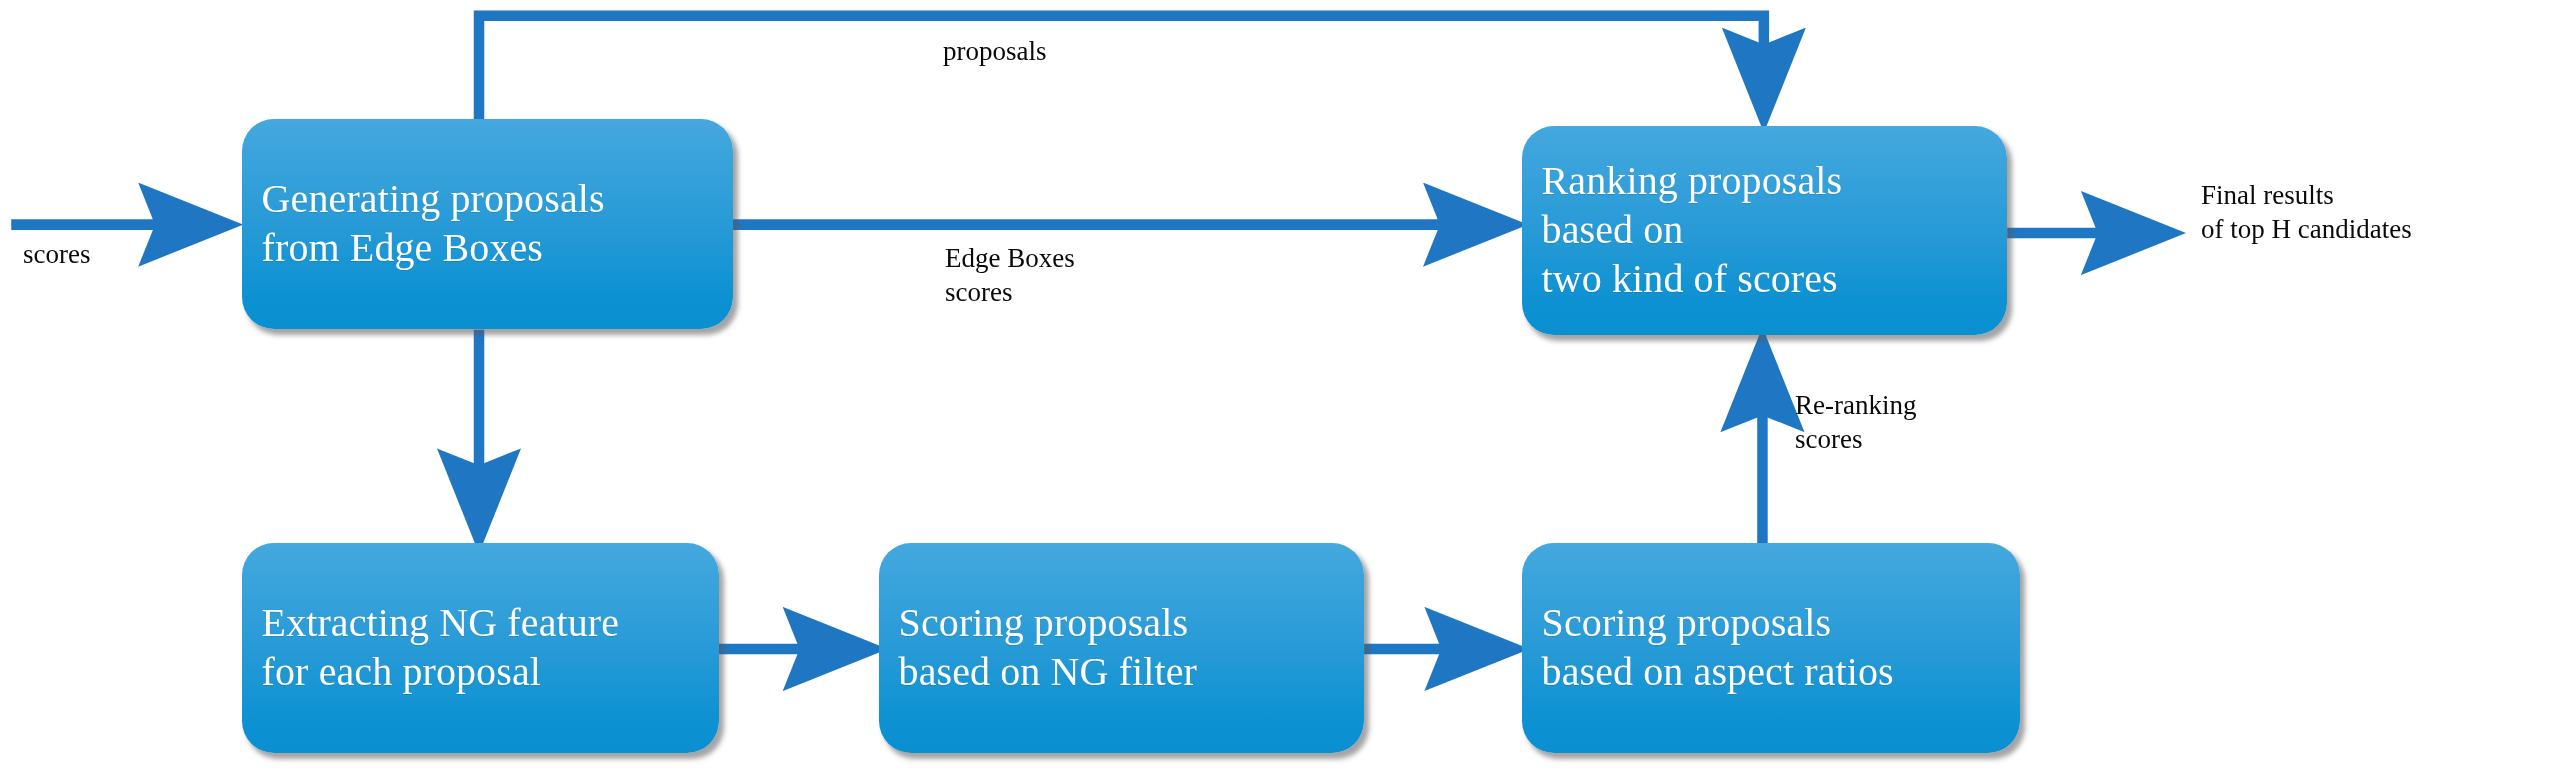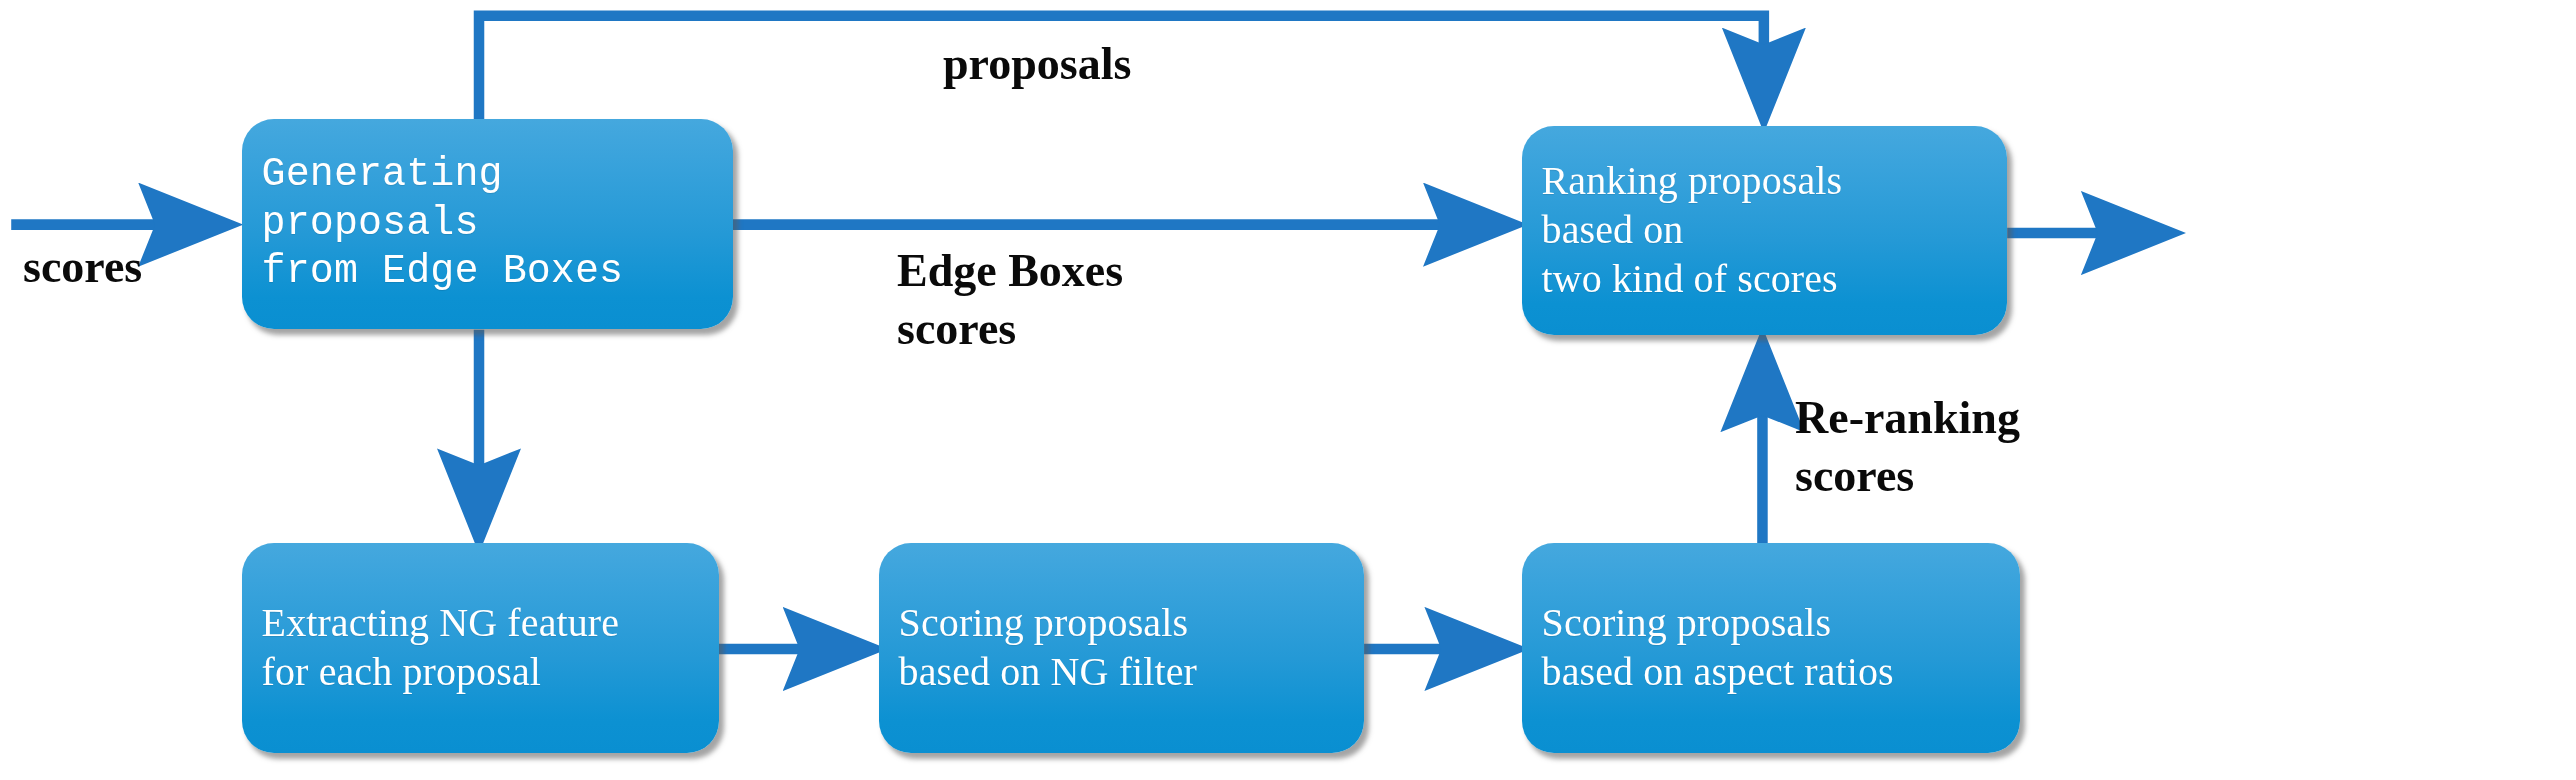--- a/index.html
+++ b/index.html
@@ -32,24 +32,24 @@
     color: #ffffff;
     font-size: 40px;
     line-height: 1.22;
     letter-spacing: 0.1px;
     white-space: pre-line;
     text-shadow: 0px 0.7px 0.7px rgba(0,0,0,0.10);
   }
   .edge-label {
     position: absolute;
     color: #0a0a0a;
-    font-size: 46px;
+    font-size: 27px;
     line-height: 1.25;
     white-space: pre-line;
-    font-weight: 700;
+    font-weight: 400;
   }
   svg.links {
     position: absolute;
     left: 0;
     top: 0;
     width: 2576px;
     height: 781px;
     pointer-events: none;
   }
 </style>
@@ -91,21 +91,21 @@
 
     <g>
       <line x1="1945" y1="925" x2="2160" y2="925" stroke="#1F77C4" stroke-width="15" marker-end="url(#arrowhead)"></line>
     </g>
 
     <g>
       <line x1="2513" y1="775" x2="2513" y2="487" stroke="#1F77C4" stroke-width="15" marker-end="url(#arrowhead)"></line>
     </g>
   </svg>
 
-  <div class="node" style="left:242px; top:119px; width:491px; height:210px;font-family:Liberation Mono, monospace;">
+  <div class="node" style="left:242px; top:119px; width:491px; height:210px;">
     <span class="node-label">Generating proposals
 from Edge Boxes</span>
   </div>
 
   <div class="node" style="left:1522px; top:126px; width:485px; height:209px;">
     <span class="node-label">Ranking proposals
 based on
 two kind of scores</span>
   </div>
 
@@ -121,21 +121,23 @@
 
   <div class="node" style="left:1522px; top:543px; width:498px; height:210px;">
     <span class="node-label">Scoring proposals
 based on aspect ratios</span>
   </div>
 
   <div class="edge-label" style="left:23px; top:238px;">scores</div>
 
   <div class="edge-label" style="left:943px; top:35px;">proposals</div>
 
-  <div class="edge-label" style="left:897px; top:242px;">Edge Boxes
+  <div class="edge-label" style="left:945px; top:242px;">Edge Boxes
 scores</div>
 
   <div class="edge-label" style="left:1795px; top:389px;">Re-ranking
 scores</div>
 
+  <div class="edge-label" style="left:2201px; top:179px;">Final results
+of top H candidates</div>
 
 </div>
 
 
 </body></html>

